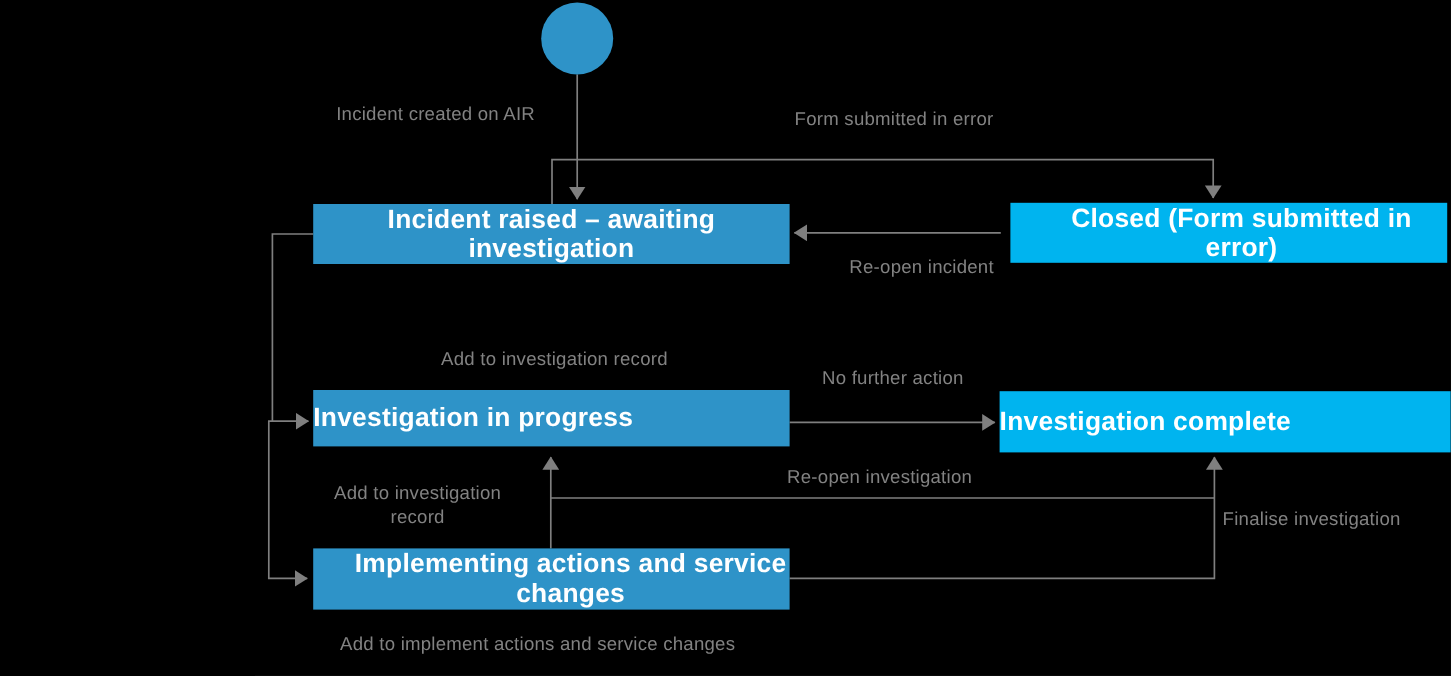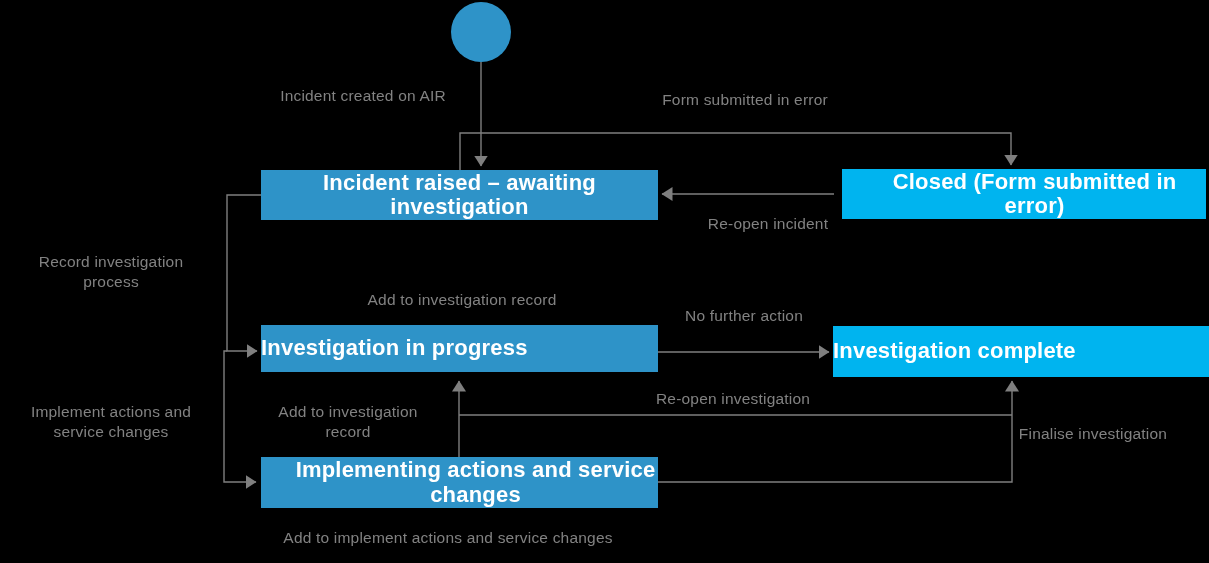--- a/index.html
+++ b/index.html
@@ -104,29 +104,27 @@
   <div class="node state" style="left:261px; top:457px; width:397px; height:51px;padding-left:32px;">
     <span>Implementing actions and service changes</span>
   </div>
 
   <div class="edge-label" style="left:363px; top:96px;">Incident created on AIR</div>
 
   <div class="edge-label" style="left:745px; top:100px;">Form submitted in error</div>
 
   <div class="edge-label" style="left:747px; top:224px;margin-left:21px;">Re-open incident</div>
 
-  <div class="edge-label wrap" style="left:111px; top:272px; width:178px;">Record investigation process</div>
 
   <div class="edge-label" style="left:462px; top:300px;">Add to investigation record</div>
 
   <div class="edge-label" style="left:744px; top:316px;">No further action</div>
 
   <div class="edge-label" style="left:733px; top:399px;">Re-open investigation</div>
 
-  <div class="edge-label wrap" style="left:111px; top:422px; width:192px;">Implement actions and service changes</div>
 
   <div class="edge-label wrap" style="left:348px; top:422px; width:168px;">Add to investigation record</div>
 
   <div class="edge-label" style="left:1093px; top:434px;">Finalise investigation</div>
 
   <div class="edge-label" style="left:448px; top:538px;">Add to implement actions and service changes</div>
 
 </div>
 
 </body></html>

